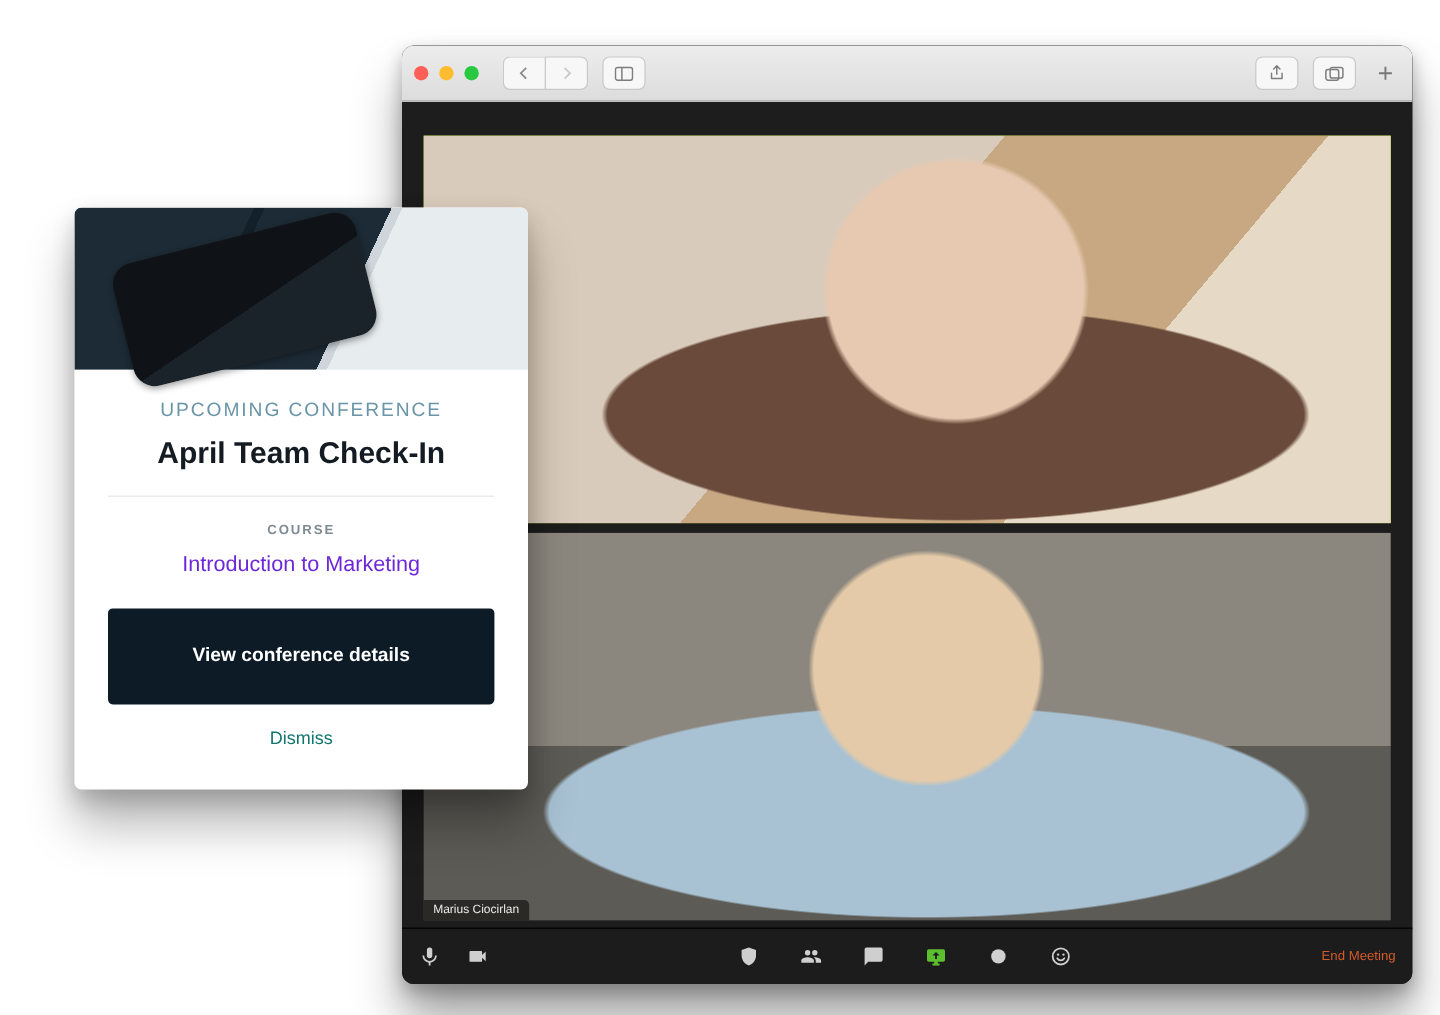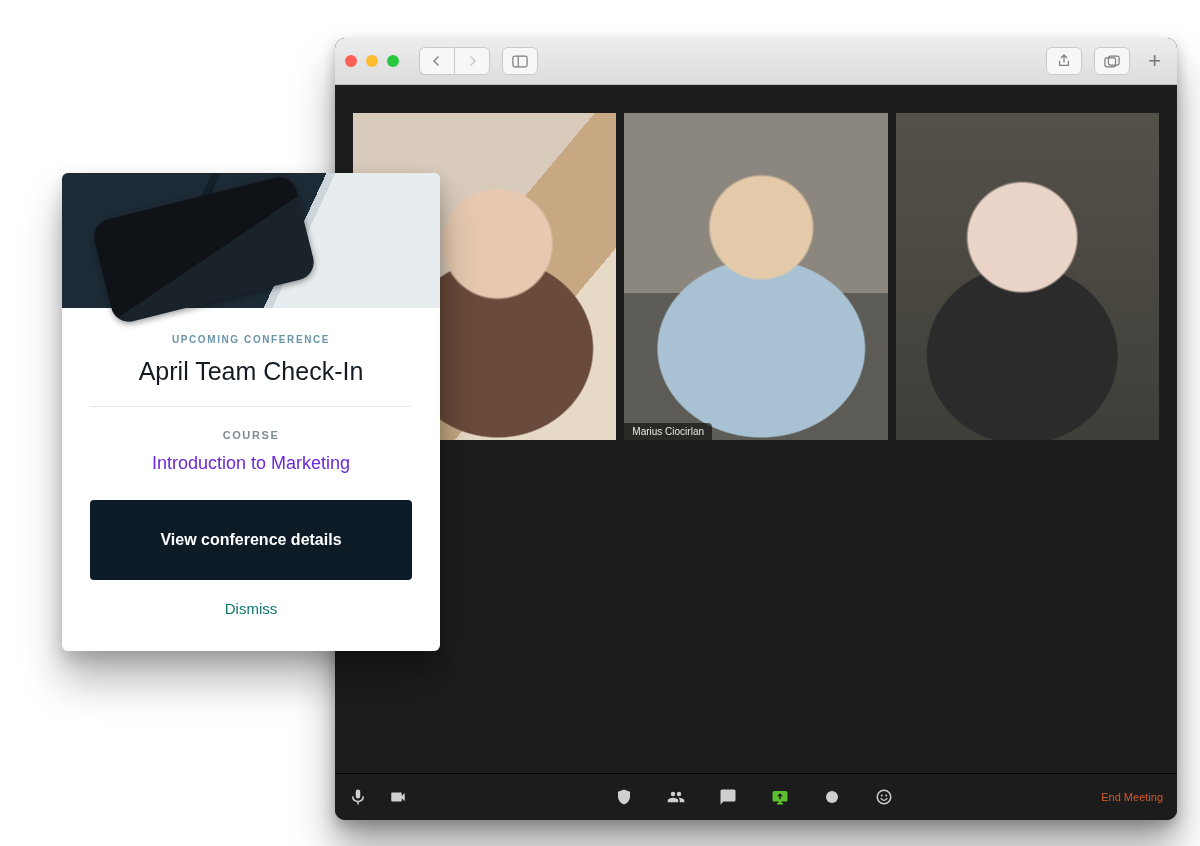--- a/index.html
+++ b/index.html
@@ -19,21 +19,21 @@
   .btn-group{display:flex}
   .tb-btn{height:26px;width:34px;background:#f7f7f7;border:1px solid #c9c9ca;display:flex;
           align-items:center;justify-content:center;color:#626263}
   .tb-btn.left{border-radius:6px 0 0 6px;border-right:none}
   .tb-btn.right{border-radius:0 6px 6px 0}
   .tb-btn.solo{border-radius:6px}
   .spacer{flex:1}
   .plus{color:#777;font-size:22px;font-weight:300;padding:0 6px}
 
   .meeting-area{position:relative;background:#1d1d1d;padding:28px 18px 0 18px;height:calc(100% - 46px - 46px);box-sizing:border-box}
-  .grid{display:grid;grid-template-columns:1fr 1fr 1fr;grid-template-rows:1fr 1fr;gap:8px;height:100%}
+  .grid{display:grid;grid-template-columns:1fr;grid-template-rows:1fr 1fr;gap:8px;height:100%}
   .tile{position:relative;background:#3a3a3a;overflow:hidden}
   .tile.active{outline:3px solid #b7d32b;outline-offset:-3px}
   .nametag{position:absolute;left:0;bottom:0;background:rgba(0,0,0,.55);color:#e8e8e8;
            font-size:10px;padding:3px 8px;border-top-right-radius:4px}
   
   .bg{position:absolute;inset:0}
   .p1 .bg{background:radial-gradient(circle at 55% 40%,#e7c9b1 0 22%,transparent 23%),
           radial-gradient(ellipse 60% 45% at 55% 72%,#6a4a3a 0 60%,transparent 61%),
           linear-gradient(130deg,#d9cbbb 0 45%,#c7a882 45% 70%,#e6dac6 70%)}
   .p2 .bg{background:radial-gradient(circle at 52% 35%,#e4caa8 0 20%,transparent 21%),
@@ -57,22 +57,22 @@
 
   
   .card{position:absolute;left:62px;top:173px;width:378px;background:#fff;border-radius:6px;
         box-shadow:0 30px 40px rgba(0,0,0,.28),0 8px 18px rgba(0,0,0,.18);overflow:hidden}
   .card-hero{height:135px;background:linear-gradient(115deg,#1d2b36 0 34%,#132029 34% 36%,#1d2b36 36% 60%,
              #cfd6db 60% 62%,#e7ecef 62%);position:relative}
   .card-hero::after{content:"";position:absolute;left:10%;top:18%;width:55%;height:78%;
              background:linear-gradient(160deg,#0f1317 0 55%,#1b232a 55%);border-radius:18px;
              transform:rotate(-14deg);box-shadow:0 2px 6px rgba(0,0,0,.4)}
   .card-body{padding:26px 28px 22px 28px;text-align:center}
-  .eyebrow{letter-spacing:1.6px;font-size:10px;color:#6a95a8;font-weight:700}
-  .title{font-size:25px;font-weight:400;color:#141b22;margin:12px 0 20px 0}
+  .eyebrow{letter-spacing:1.6px;font-size:16px;color:#6a95a8;font-weight:400}
+  .title{font-size:25px;font-weight:700;color:#141b22;margin:12px 0 20px 0}
   .rule{border:none;border-top:1px solid #e4e7ea;margin:0 0 22px 0}
   .sub{letter-spacing:1.6px;font-size:11px;color:#7f8b93;font-weight:600}
   .course{font-size:18px;color:#6d28d9;margin:12px 0 26px 0}
   .cta{display:block;width:100%;padding:31px 0;background:#0d1b27;color:#fff;font-weight:700;
        font-size:16px;border:none;border-radius:4px;cursor:pointer}
   .dismiss{display:block;width:100%;padding:20px 0 12px 0;background:none;border:none;color:#0f766e;
            font-size:15px;cursor:pointer}
 </style>
 </head>
 <body>

